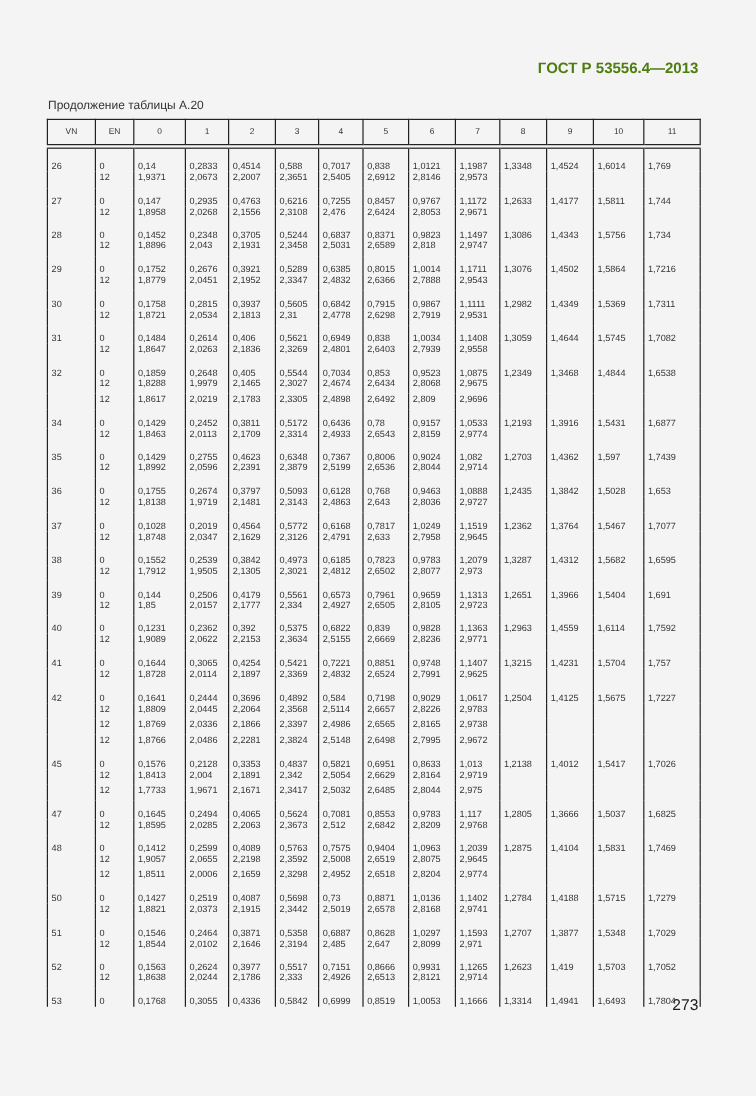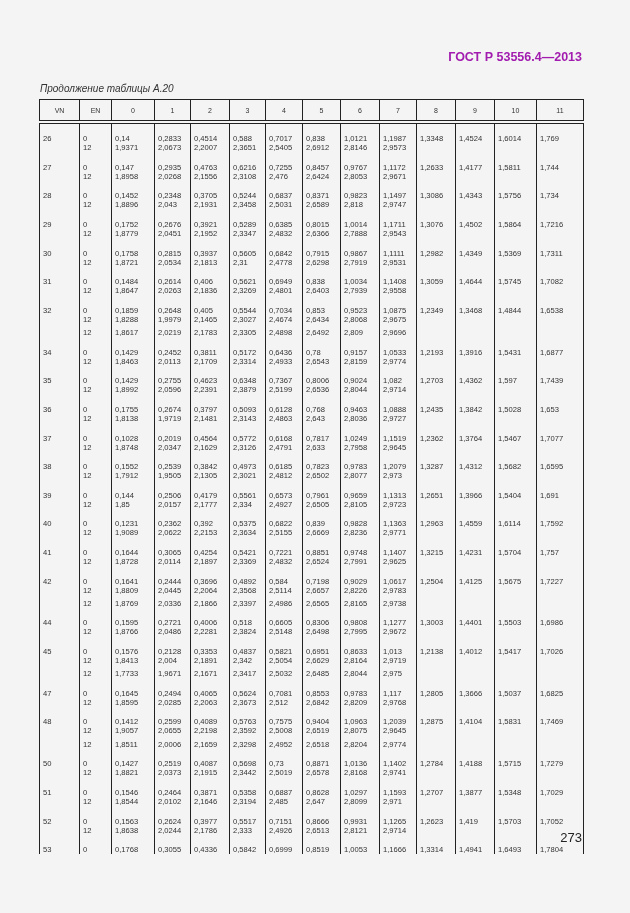--- a/index.html
+++ b/index.html
@@ -3,25 +3,25 @@
 <meta charset="utf-8">
 <style>
   html, body { margin:0; padding:0; }
   body {
     width:630px; height:913px; background:#f4f4f4;
     font-family:"Liberation Sans", sans-serif; color:#222;
     position:relative; overflow:hidden;
   }
   .doc-code {
     position:absolute; top:50px; right:48px;
-    font-weight:bold; font-size:12.5px; color:#a21caf;
+    font-weight:bold; font-size:12.5px; color:#4d7c0f;
   }
   .caption {
     position:absolute; top:83px; left:40px;
-    font-style:italic; font-size:10px; color:#333;
+    font-size:10px; color:#333;
   }
   table.gost {
     position:absolute; top:99px; left:39px;
     width:544px; border-collapse:collapse;
     font-size:7.6px; color:#333; table-layout:fixed;
   }
   table.gost th, table.gost td {
     border-left:1px solid #222; border-right:1px solid #222;
     padding:0 0 0 3px; text-align:left; white-space:nowrap; overflow:hidden;
   }
@@ -617,36 +617,20 @@
         <td>2,3397</td>
         <td>2,4986</td>
         <td>2,6565</td>
         <td>2,8165</td>
         <td>2,9738</td>
         <td></td>
         <td></td>
         <td></td>
         <td></td>
       </tr>
-      <tr class="r0">
-        <td>44</td>
-        <td class="en">0</td>
-        <td>0,1595</td>
-        <td>0,2721</td>
-        <td>0,4006</td>
-        <td>0,518</td>
-        <td>0,6605</td>
-        <td>0,8306</td>
-        <td>0,9808</td>
-        <td>1,1277</td>
-        <td>1,3003</td>
-        <td>1,4401</td>
-        <td>1,5503</td>
-        <td>1,6986</td>
-      </tr>
       <tr class="r12">
         <td></td>
         <td class="en">12</td>
         <td>1,8766</td>
         <td>2,0486</td>
         <td>2,2281</td>
         <td>2,3824</td>
         <td>2,5148</td>
         <td>2,6498</td>
         <td>2,7995</td>

